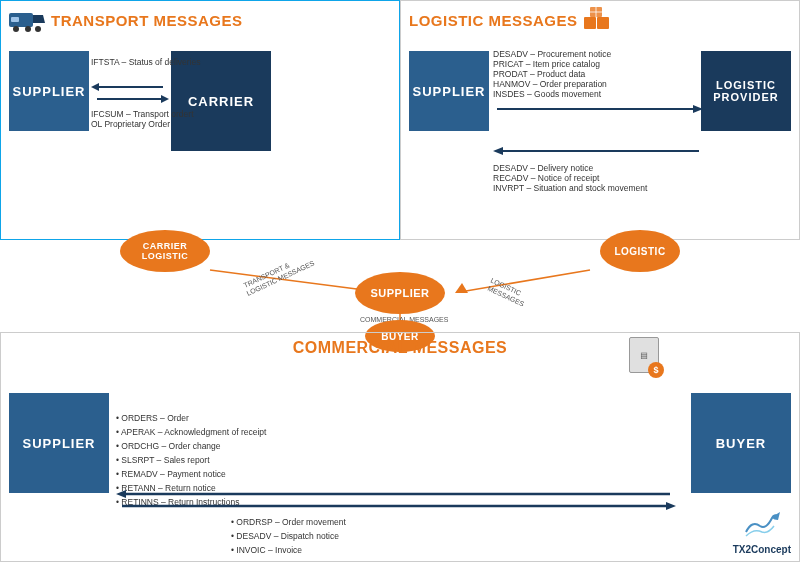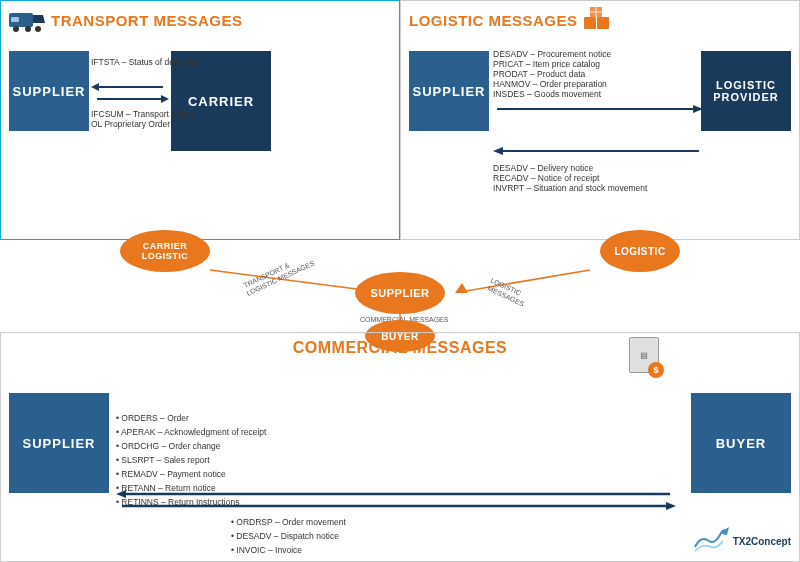--- a/index.html
+++ b/index.html
@@ -189,20 +189,21 @@
     
     #tx2-logo {
       position: absolute;
       bottom: 6px; right: 8px;
       display: flex;
       align-items: center;
       gap: 4px;
       font-size: 13px;
       font-weight: 700;
       color: #1a3a5c;
+      flex-direction: column;
     }
 
     
     .invoice-icon {
       width: 30px; height: 36px;
       background: #e0e0e0;
       border: 1px solid #999;
       border-radius: 2px;
       position: relative;
       display: flex;

